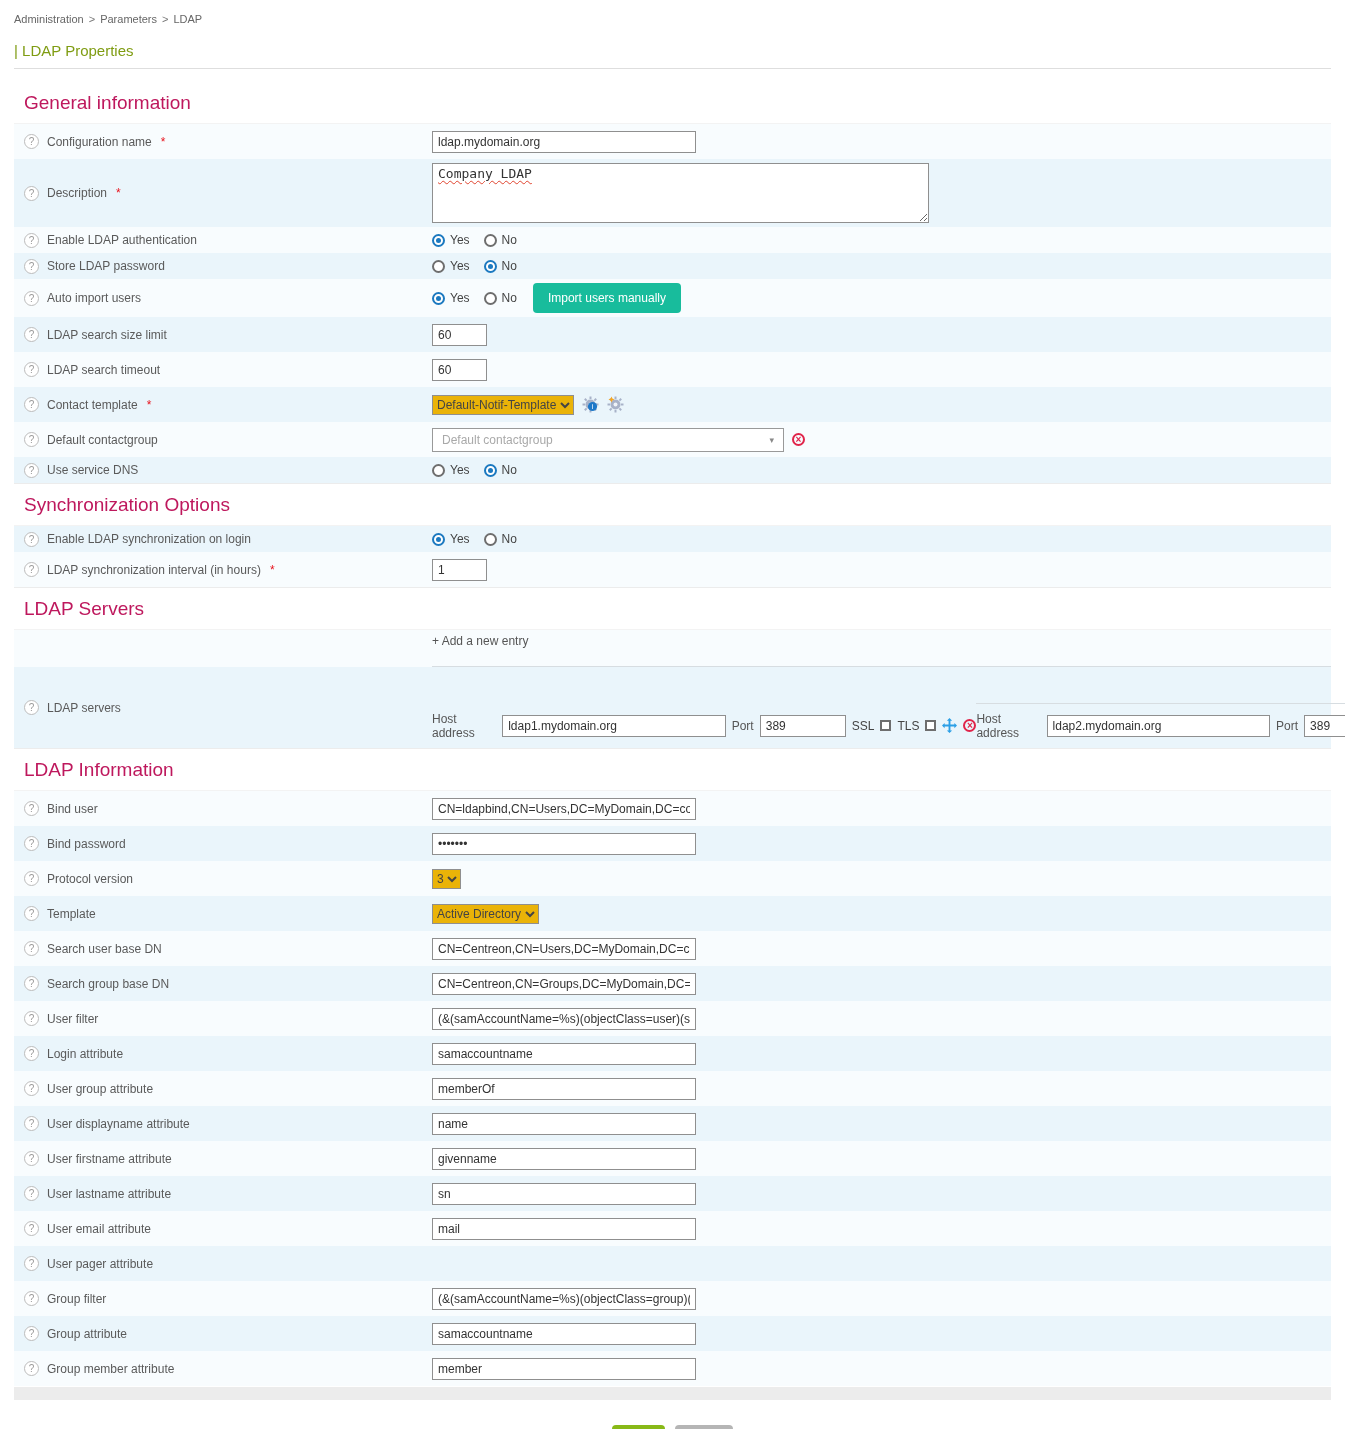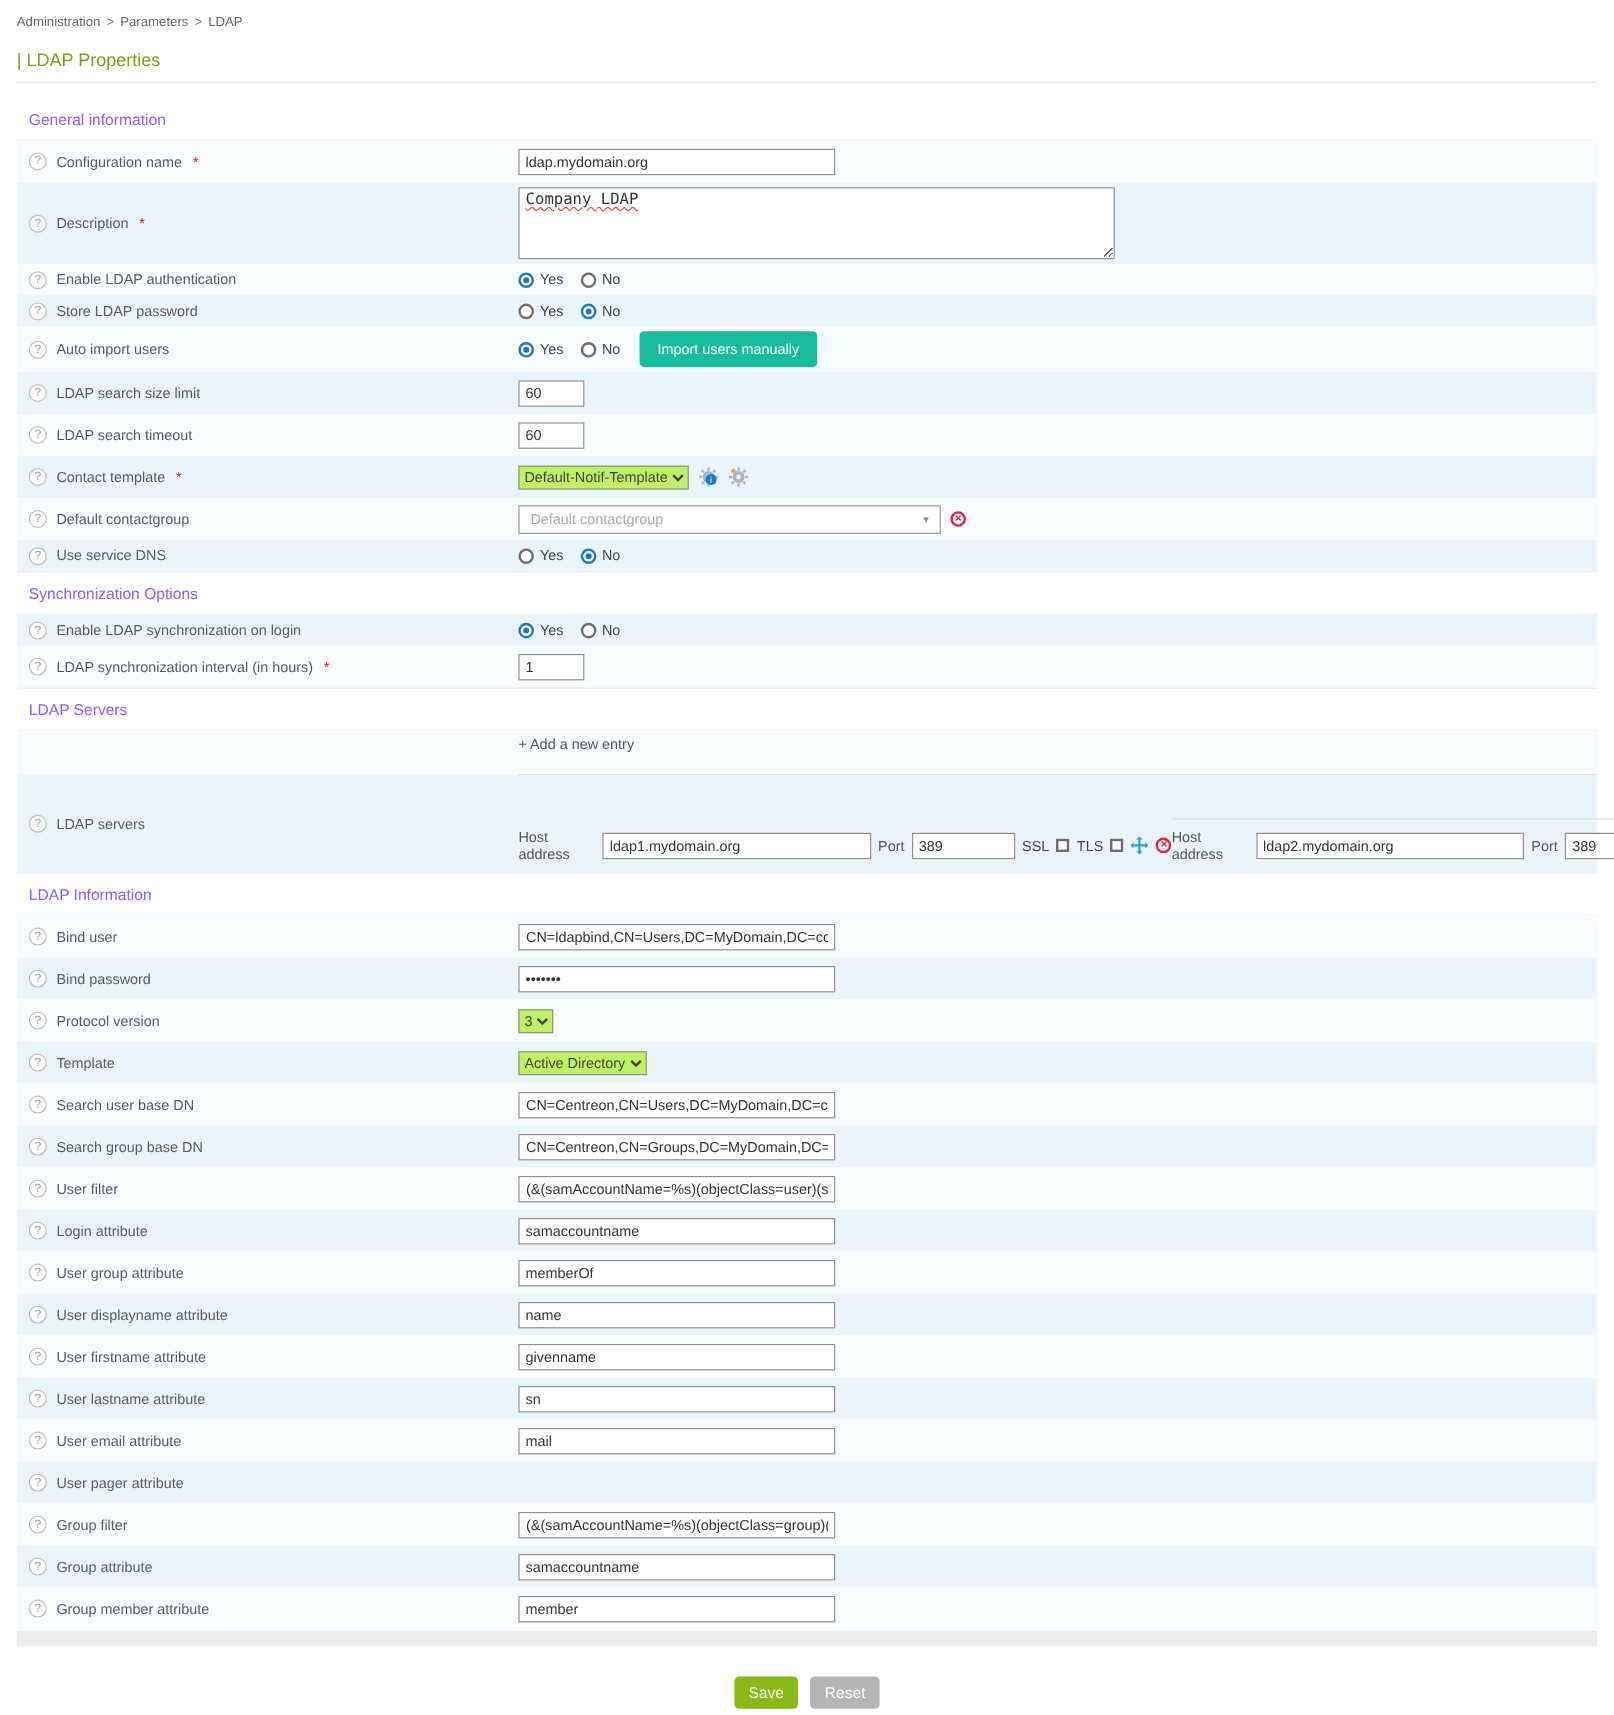--- a/index.html
+++ b/index.html
@@ -7,21 +7,21 @@
   body { font-family:"Liberation Sans", sans-serif; font-size:12px; color:#555; width:1345px; }
   .page { padding:0 14px 20px 14px; }
 
   .breadcrumb { padding-top:13px; font-size:11px; color:#666; }
   .breadcrumb a { color:#666; text-decoration:none; cursor:pointer; }
   .breadcrumb .sep { margin:0 5px; color:#777; }
 
   .page-title { margin-top:17px; padding-bottom:9px; border-bottom:1px solid #dedede; color:#7f9c12; font-size:15px; }
 
   .form-table { margin-top:13px; }
-  .section-header { padding:10px 10px 9px 10px; color:#8b5cf6; font-size:13px; background:#fff; border-top:1px solid #ececec; border-bottom:1px solid #f3f3f3; }
+  .section-header { padding:10px 10px 9px 10px; color:#be185d; font-size:19px; background:#fff; border-top:1px solid #ececec; border-bottom:1px solid #f3f3f3; }
   .form-table .section-header:first-child { border-top:none; }
 
   .row { display:flex; align-items:center; min-height:35px; }
   .row.light { background:#f8fcfe; }
   .row.blue  { background:#eaf5fb; }
   .row.slim  { min-height:26px; }
   .label-cell { width:418px; flex:0 0 auto; display:flex; align-items:center; gap:8px; padding:4px 8px 4px 10px; }
   .label-text { color:#5a5a5a; }
   .req { color:#e8131c; margin-left:1px; }
   .value-cell { flex:1; display:flex; align-items:center; gap:8px; padding:4px 0; }
@@ -37,21 +37,21 @@
 
   .radio-group { display:flex; align-items:center; gap:14px; }
   .radio-opt { display:flex; align-items:center; gap:5px; cursor:pointer; }
   .rb { width:13px; height:13px; border-radius:50%; border:2px solid #6e6e6e; background:#fff; position:relative; flex:0 0 auto; }
   .rb.on { border-color:#1b79c0; }
   .rb.on::after { content:""; position:absolute; inset:2px; border-radius:50%; background:#1b79c0; }
   .radio-label { color:#444; }
 
   .btn-teal { background:#18bc9c; color:#fff; border:none; border-radius:4px; padding:8px 15px; font:12px "Liberation Sans",sans-serif; margin-left:8px; cursor:pointer; }
 
-  select.sel { height:20px; border:1px solid #8f8f8f; font:12px "Liberation Sans",sans-serif; color:#444; background:#bef264; }
+  select.sel { height:20px; border:1px solid #8f8f8f; font:12px "Liberation Sans",sans-serif; color:#444; background:#eab308; }
 
   .combobox { width:352px; height:24px; border:1px solid #999; background:#fff; display:flex; align-items:center; justify-content:space-between; padding:0 9px; color:#a9a9a9; cursor:pointer; }
   .combo-arrow { color:#888; font-size:9px; }
 
   .delete-icon { width:13px; height:13px; border:2px solid #e0244a; border-radius:50%; color:#e0244a; display:flex; align-items:center; justify-content:center; font-size:10px; font-weight:bold; line-height:1; cursor:pointer; flex:0 0 auto; }
 
   .cb { width:11px; height:11px; border:2px solid #6e6e6e; background:#fff; display:inline-block; cursor:pointer; flex:0 0 auto; }
   .cb-label { color:#444; }
 
   .gear-icon { position:relative; width:17px; height:17px; display:inline-block; cursor:pointer; }

